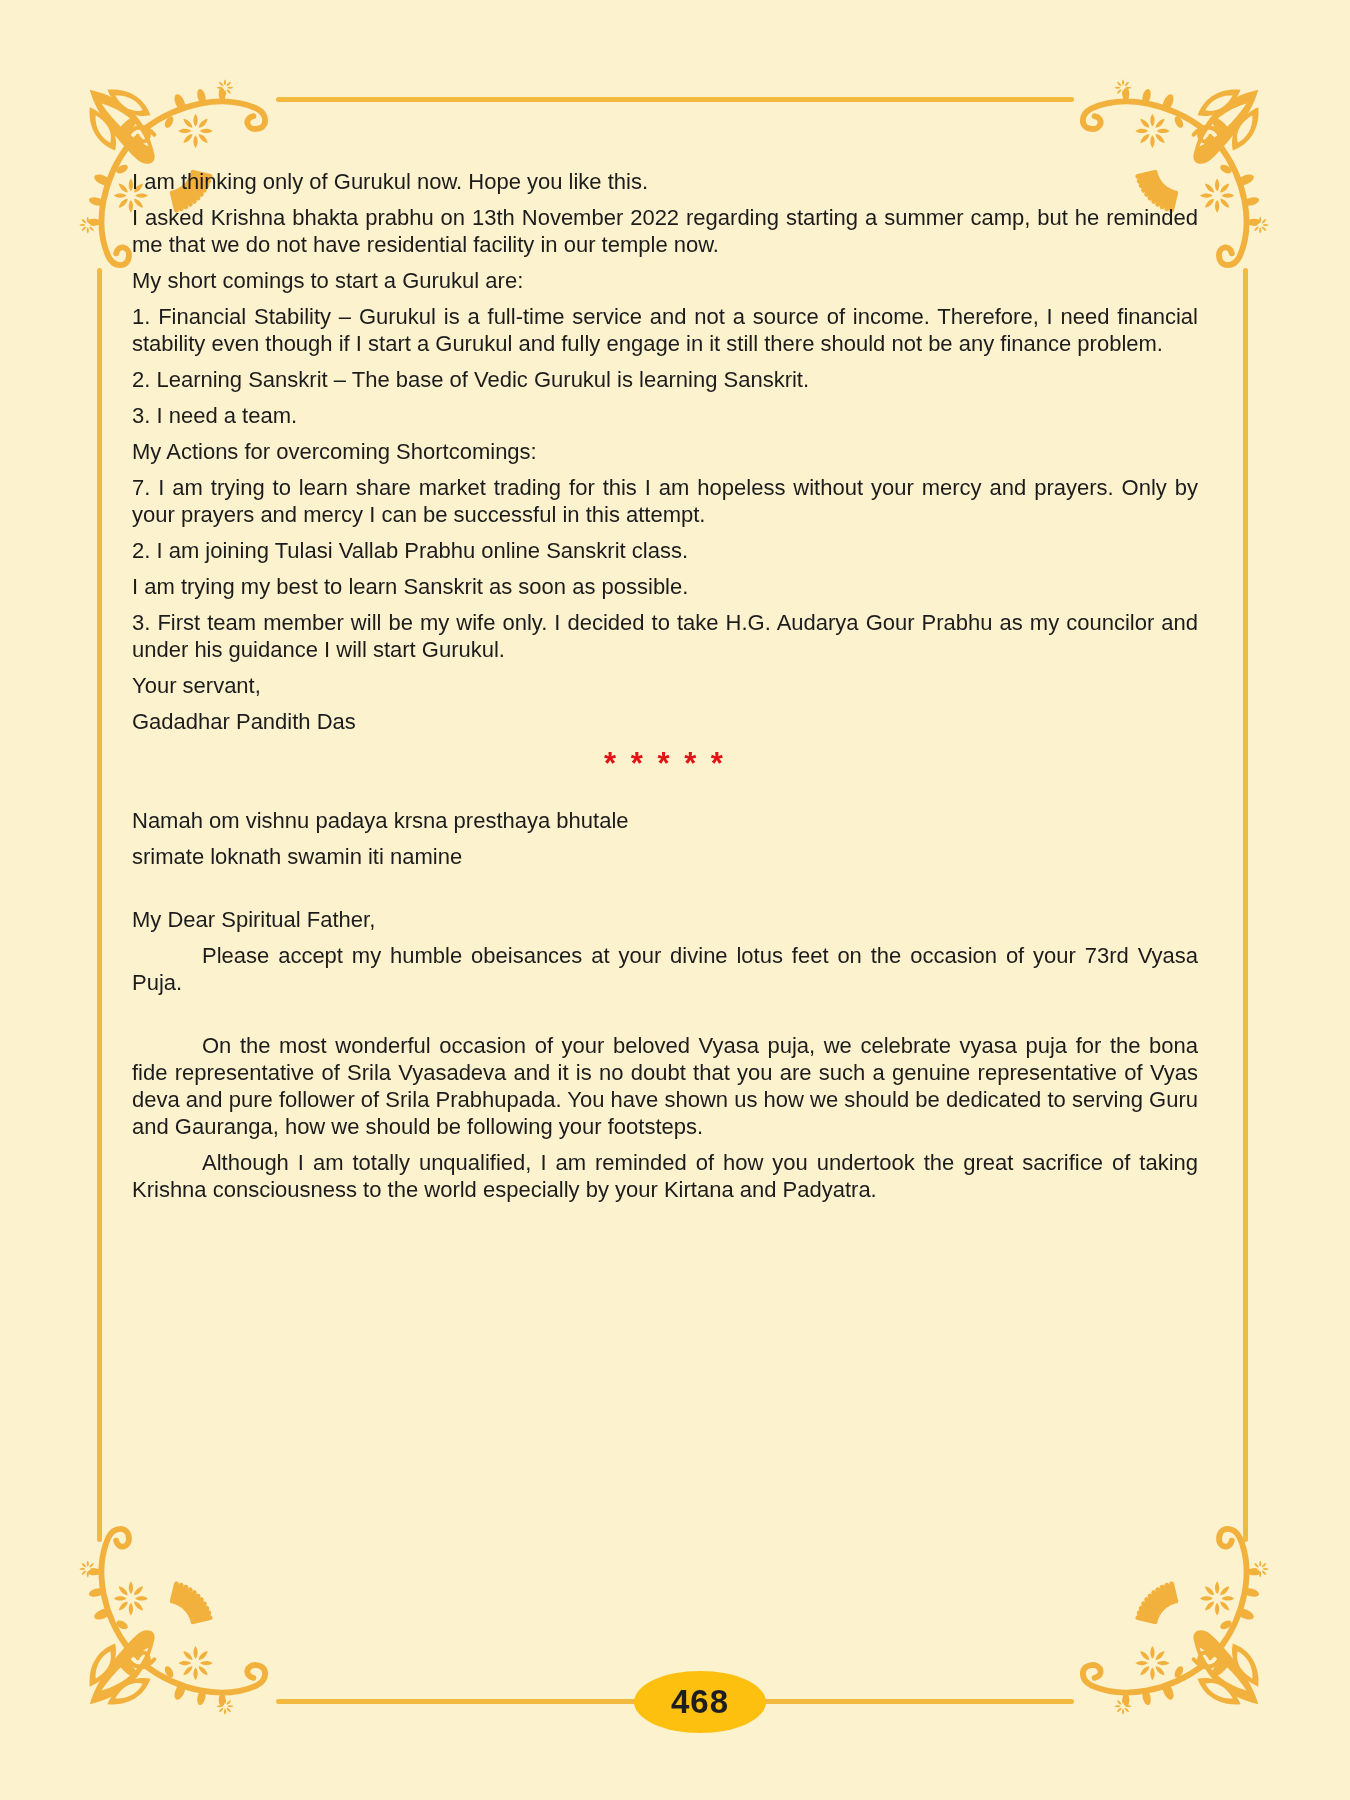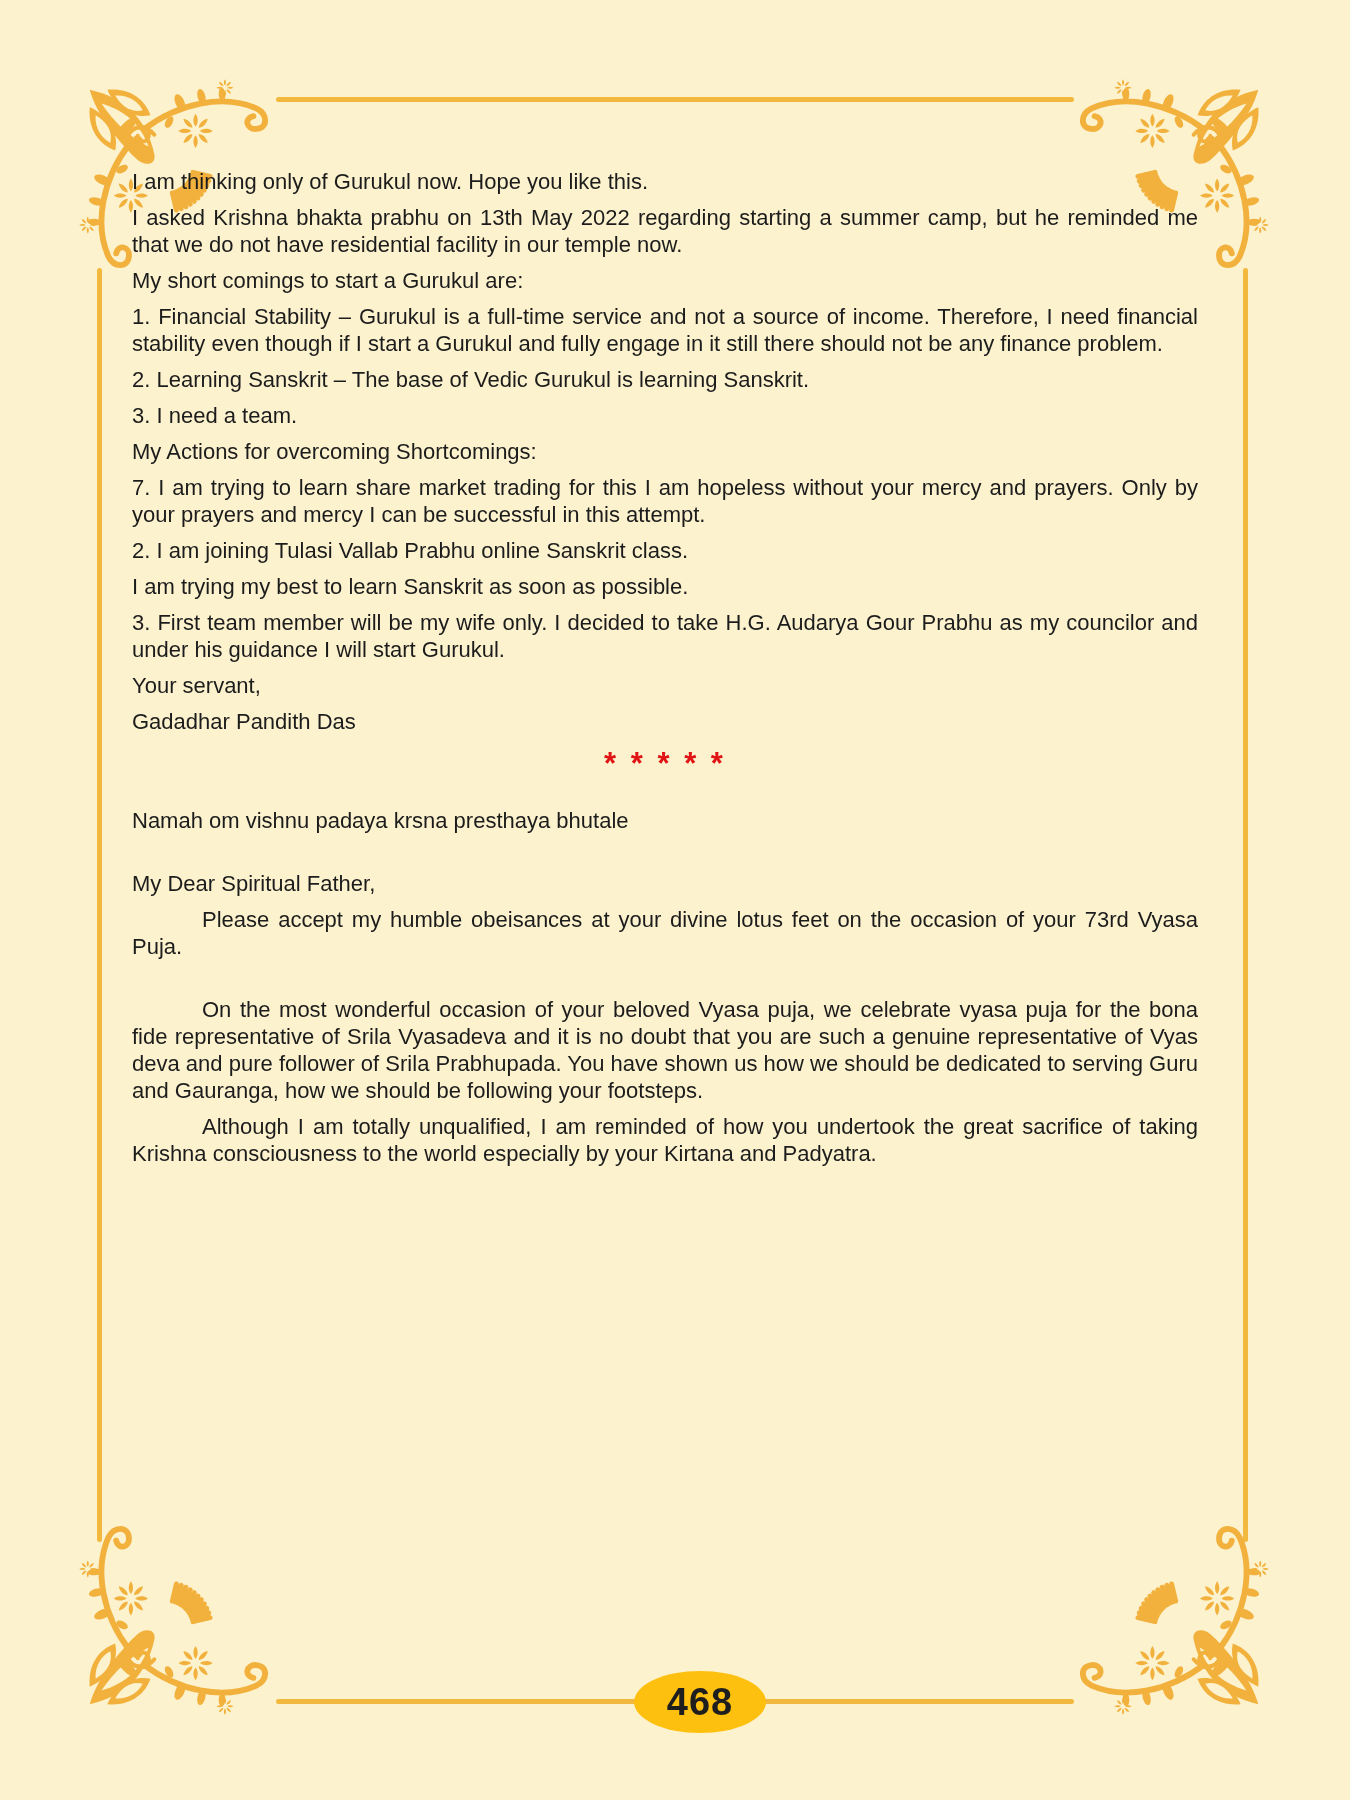--- a/index.html
+++ b/index.html
@@ -33,21 +33,21 @@
   .content p.gap{margin-top:36px;}
   .separator{
     text-align:center;color:#E01414;font-size:31px;line-height:34px;
     font-weight:bold;letter-spacing:3px;margin:12px 0 26px 0;
   }
   
   .page-badge{
     position:absolute;left:634px;top:1671px;width:132px;height:62px;
     background:#FEC00F;border-radius:50%;
     display:flex;align-items:center;justify-content:center;
-    font-size:38px;font-weight:bold;color:#1E1E1E;letter-spacing:1px;
+    font-size:33px;font-weight:bold;color:#1E1E1E;letter-spacing:1px;
   }
   .defs-holder{position:absolute;width:0;height:0;overflow:hidden;}
 </style>
 </head>
 <body>
 
 <svg class="defs-holder" xmlns="http://www.w3.org/2000/svg" aria-hidden="true">
   <defs>
     <g id="star8" fill="#F2B13C">
       <path id="petal8" d="M0 -4.5 C 2.6 -7.5 3.2 -13 0 -17.5 C -3.2 -13 -2.6 -7.5 0 -4.5 Z"></path>
@@ -100,36 +100,37 @@
     </svg>
   <svg class="corner c-bl" viewBox="0 0 200 200">
       <use href="#corner-flourish"></use>
     </svg>
   <svg class="corner c-br" viewBox="0 0 200 200">
       <use href="#corner-flourish"></use>
     </svg>
 
   <div class="content">
     <p>I am thinking only of Gurukul now. Hope you like this.</p>
-    <p>I asked Krishna bhakta prabhu on 13th May 2022 regarding starting a summer camp, but he reminded me that we do not have residential facility in our temple now.</p>
+    <p>I asked Krishna bhakta prabhu on 13th November 2022 regarding starting a summer camp, but he reminded me that we do not have residential facility in our temple now.</p>
     <p>My short comings to start a Gurukul are:</p>
     <p>1. Financial Stability – Gurukul is a full-time service and not a source of income. Therefore, I need financial stability even though if I start a Gurukul and fully engage in it still there should not be any finance problem.</p>
     <p>2. Learning Sanskrit – The base of Vedic Gurukul is learning Sanskrit.</p>
     <p>3. I need a team.</p>
     <p>My Actions for overcoming Shortcomings:</p>
     <p>7. I am trying to learn share market trading for this I am hopeless without your mercy and prayers. Only by your prayers and mercy I can be successful in this attempt.</p>
     <p>2. I am joining Tulasi Vallab Prabhu online Sanskrit class.</p>
     <p>I am trying my best to learn Sanskrit as soon as possible.</p>
     <p>3. First team member will be my wife only. I decided to take H.G. Audarya Gour Prabhu as my councilor and under his guidance I will start Gurukul.</p>
     <p>Your servant,</p>
     <p>Gadadhar Pandith Das</p>
 
     <div class="separator">* * * * *</div>
 
     <p>Namah om vishnu padaya krsna presthaya bhutale</p>
+    <p>srimate loknath swamin iti namine</p>
     <p class="gap">My Dear Spiritual Father,</p>
     <p class="indent">Please accept my humble obeisances at your divine lotus feet on the occasion of your 73rd Vyasa Puja.</p>
     <p class="indent gap">On the most wonderful occasion of your beloved Vyasa puja, we celebrate vyasa puja for the bona fide representative of Srila Vyasadeva and it is no doubt that you are such a genuine representative of Vyas deva and pure follower of Srila Prabhupada. You have shown us how we should be dedicated to serving Guru and Gauranga, how we should be following your footsteps.</p>
     <p class="indent">Although I am totally unqualified, I am reminded of how you undertook the great sacrifice of taking Krishna consciousness to the world especially by your Kirtana and Padyatra.</p>
   </div>
 
   <div class="page-badge">
     <span>468</span>
   </div>
 

